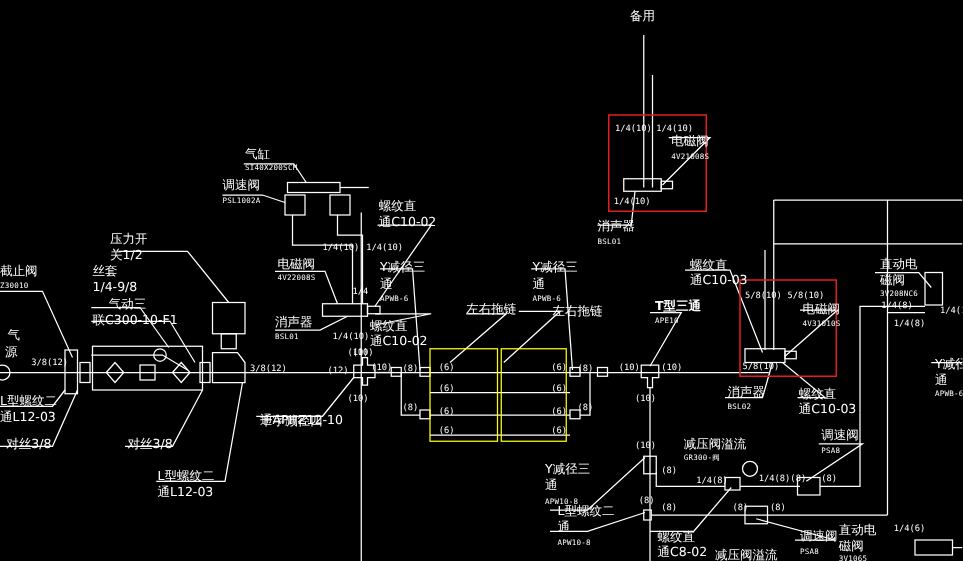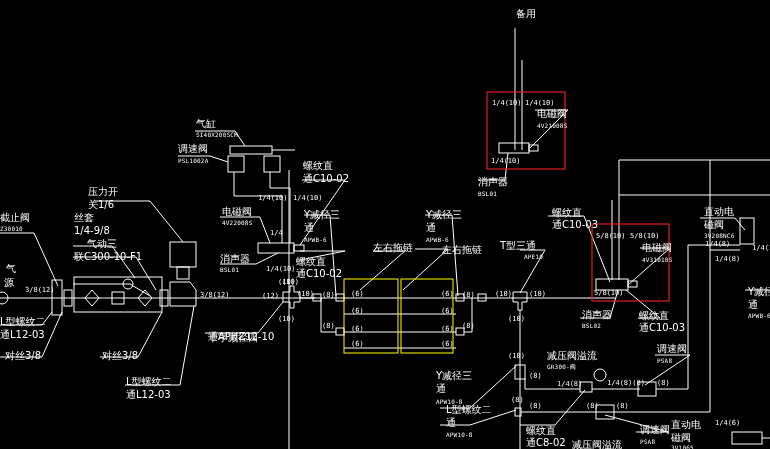--- a/index.html
+++ b/index.html
@@ -133,29 +133,29 @@
     </g>
   </g>
 
   <rect x="487" y="92" width="78" height="77" fill="none" stroke="#e02020" stroke-width="1.2"></rect>
   <rect x="592" y="224" width="77" height="77" fill="none" stroke="#e02020" stroke-width="1.2"></rect>
 
   <rect x="344" y="279" width="54" height="74" fill="none" stroke="#ffff00" stroke-width="1"></rect>
   <rect x="401" y="279" width="52" height="74" fill="none" stroke="#ffff00" stroke-width="1"></rect>
 </svg>
 
-<div class="lbl cn" style="left:516px;top:8px;">备用</div>
+<div class="lbl cn" style="left:504px;top:8px;">备用</div>
 
 <div class="lbl cn" style="left:0px;top:212px;">截止阀</div>
 <div class="lbl sm" style="left:0px;top:225px;">Z30010</div>
 <div class="lbl cn" style="left:6px;top:263px;">气</div>
 <div class="lbl cn" style="left:4px;top:277px;">源</div>
 
 <div class="lbl cn" style="left:88px;top:186px;">压力开</div>
-<div class="lbl cn" style="left:88px;top:199px;">关1/6</div>
+<div class="lbl cn" style="left:88px;top:199px;">关1/2</div>
 <div class="lbl cn" style="left:74px;top:212px;">丝套</div>
 <div class="lbl cn" style="left:74px;top:225px;">1/4-9/8</div>
 <div class="lbl cn" style="left:87px;top:238px;text-align:right;">气动三</div>
 <div class="lbl cn" style="left:74px;top:251px;">联C300-10-F1</div>
 
 <div class="lbl cn" style="left:0px;top:316px;">L型螺纹二</div>
 <div class="lbl cn" style="left:0px;top:329px;">通L12-03</div>
 <div class="lbl cn" style="left:5px;top:350px;">对丝3/8</div>
 <div class="lbl cn" style="left:102px;top:350px;">对丝3/8</div>
 <div class="lbl cn" style="left:126px;top:376px;">L型螺纹二</div>
@@ -178,21 +178,21 @@
 
 <div class="lbl cn" style="left:304px;top:209px;">Y减径三</div>
 <div class="lbl cn" style="left:304px;top:222px;">通</div>
 <div class="lbl sm" style="left:304px;top:236px;">APWB-6</div>
 <div class="lbl cn" style="left:426px;top:209px;">Y减径三</div>
 <div class="lbl cn" style="left:426px;top:222px;">通</div>
 <div class="lbl sm" style="left:426px;top:236px;">APWB-6</div>
 <div class="lbl cn" style="left:373px;top:242px;">左右拖链</div>
 <div class="lbl cn" style="left:442px;top:244px;">左右拖链</div>
 
-<div class="lbl cn" style="left:500px;top:240px;">T型三通</div>
+<div class="lbl cn" style="left:524px;top:240px;font-weight:bold;">T型三通</div>
 <div class="lbl sm" style="left:524px;top:253px;">APE10</div>
 
 <div class="lbl cn" style="left:537px;top:108px;">电磁阀</div>
 <div class="lbl sm" style="left:537px;top:122px;">4V21008S</div>
 <div class="lbl cn" style="left:478px;top:176px;">消声器</div>
 <div class="lbl sm" style="left:478px;top:190px;">BSL01</div>
 
 <div class="lbl cn" style="left:552px;top:207px;">螺纹直</div>
 <div class="lbl cn" style="left:552px;top:219px;">通C10-03</div>
 <div class="lbl cn" style="left:642px;top:242px;">电磁阀</div>
@@ -255,21 +255,21 @@
 <div class="lbl pt" style="left:511px;top:396px;">(8)</div>
 <div class="lbl pt" style="left:529px;top:402px;">(8)</div>
 <div class="lbl pt" style="left:586px;top:402px;">(8)</div>
 <div class="lbl pt" style="left:616px;top:402px;">(8)</div>
 <div class="lbl pt" style="left:557px;top:380px;">1/4(8)</div>
 <div class="lbl pt" style="left:607px;top:379px;">1/4(8)(8)</div>
 <div class="lbl pt" style="left:657px;top:379px;">(8)</div>
 <div class="lbl pt" style="left:715px;top:419px;">1/4(6)</div>
 <div class="lbl pt" style="left:258px;top:194px;">1/4(10)</div>
 <div class="lbl pt" style="left:293px;top:194px;">1/4(10)</div>
-<div class="lbl pt" style="left:270px;top:229px;">1/4</div>
+<div class="lbl pt" style="left:282px;top:229px;">1/4</div>
 <div class="lbl pt" style="left:266px;top:265px;">1/4(10)</div>
 <div class="lbl pt" style="left:282px;top:278px;">(10)</div>
 <div class="lbl pt" style="left:492px;top:99px;">1/4(10)</div>
 <div class="lbl pt" style="left:525px;top:99px;">1/4(10)</div>
 <div class="lbl pt" style="left:491px;top:157px;">1/4(10)</div>
 <div class="lbl pt" style="left:596px;top:232px;">5/8(10)</div>
 <div class="lbl pt" style="left:630px;top:232px;">5/8(10)</div>
 <div class="lbl pt" style="left:594px;top:289px;">5/8(10)</div>
 <div class="lbl pt" style="left:705px;top:240px;">1/4(8)</div>
 <div class="lbl pt" style="left:715px;top:255px;">1/4(8)</div>

